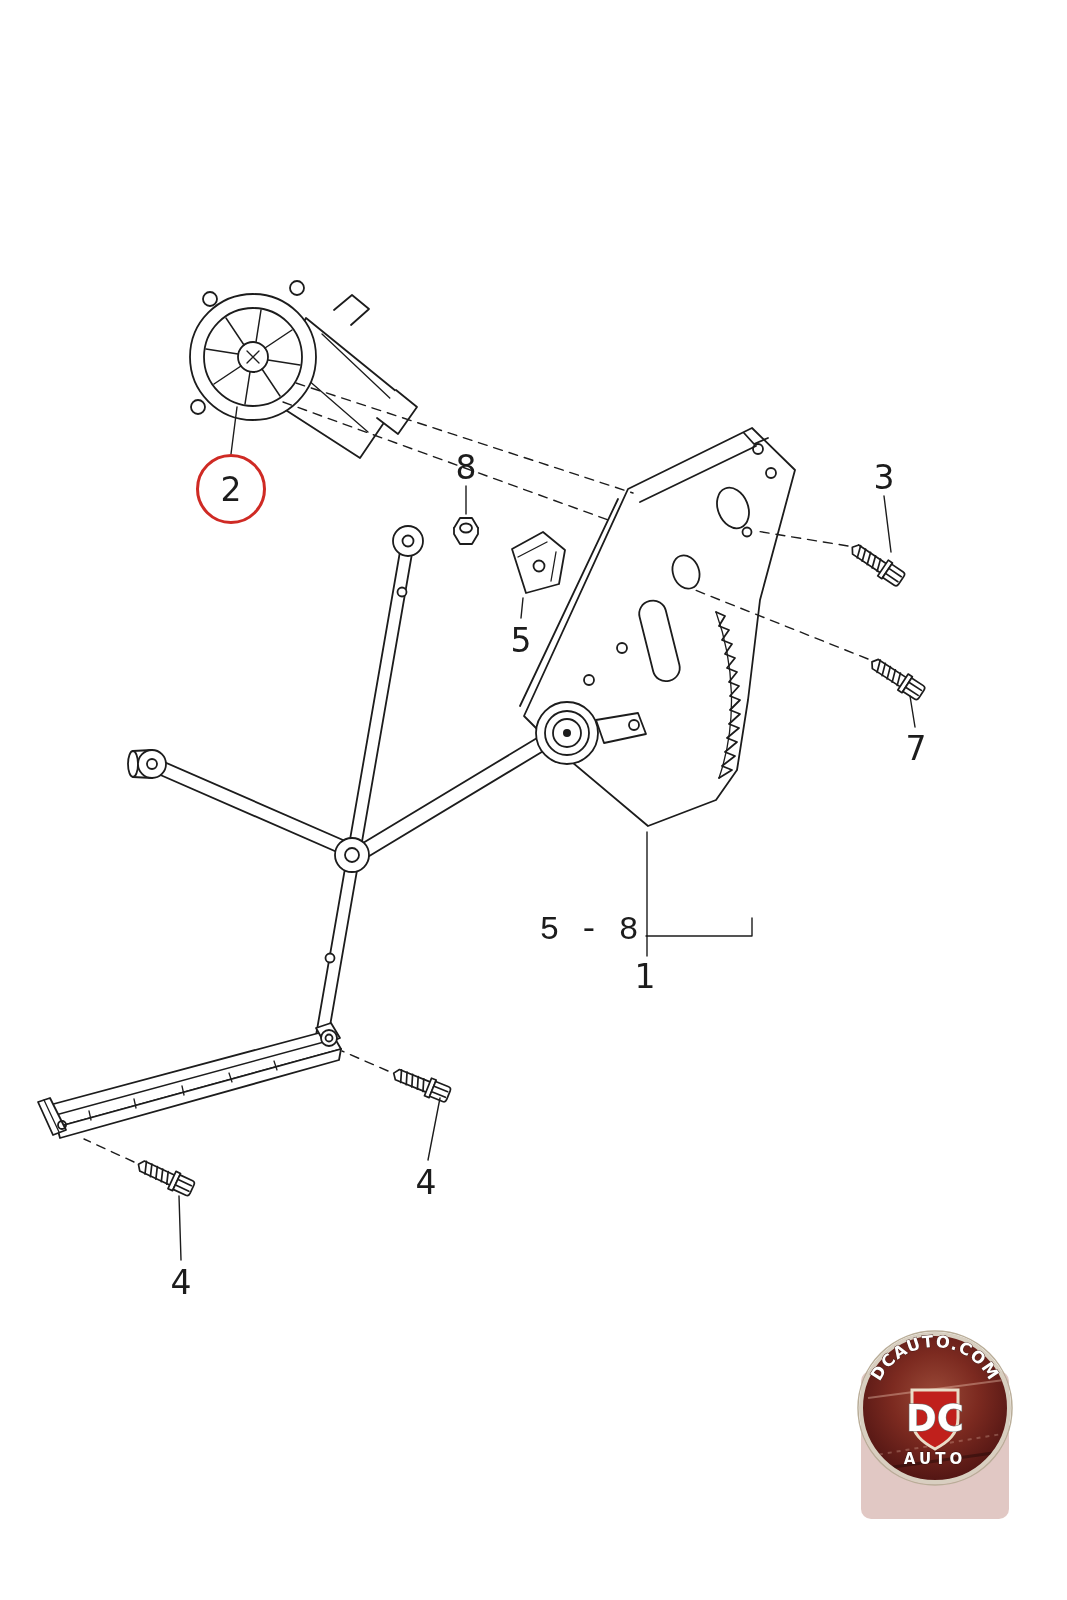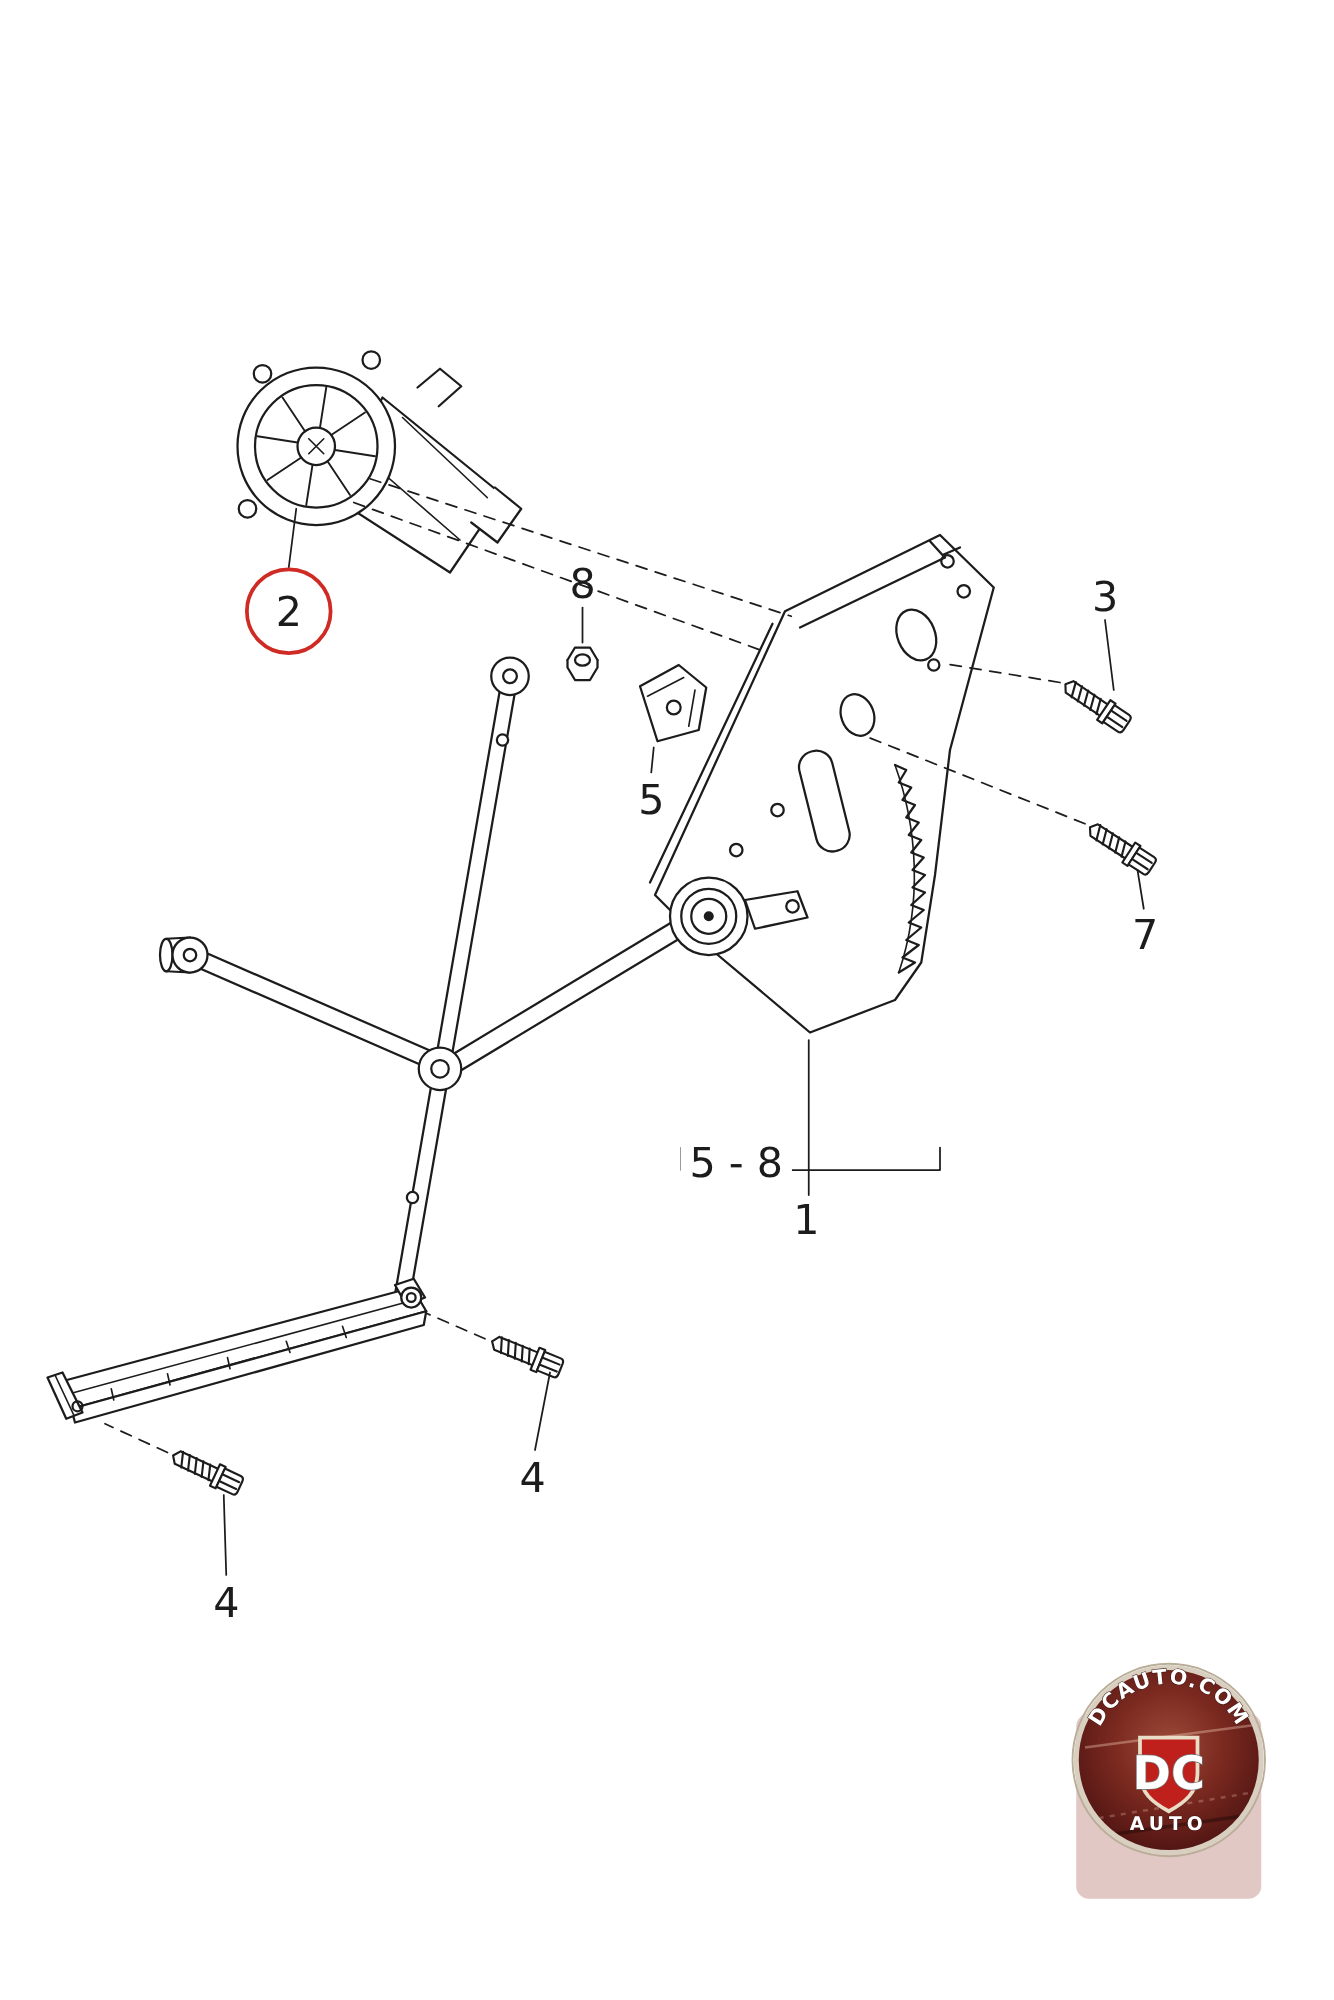--- a/index.html
+++ b/index.html
@@ -18,20 +18,21 @@
     font-family:"DejaVu Sans", sans-serif;
     font-size:33px;
     color:#1c1c1c;
     line-height:1;
     white-space:nowrap;
     z-index:3;
   }
   .callout.range{
     background:#ffffff;
     padding:0 7px;
+    font-family:Liberation Mono, monospace;
   }
   .callout-circle{
     position:absolute;
     transform:translate(-50%,-50%);
     width:64px;height:64px;
     border:3.5px solid #cf2a24;
     border-radius:50%;
     display:flex;align-items:center;justify-content:center;
     font-family:"DejaVu Sans", sans-serif;
     font-size:33px;color:#1c1c1c;line-height:1;

